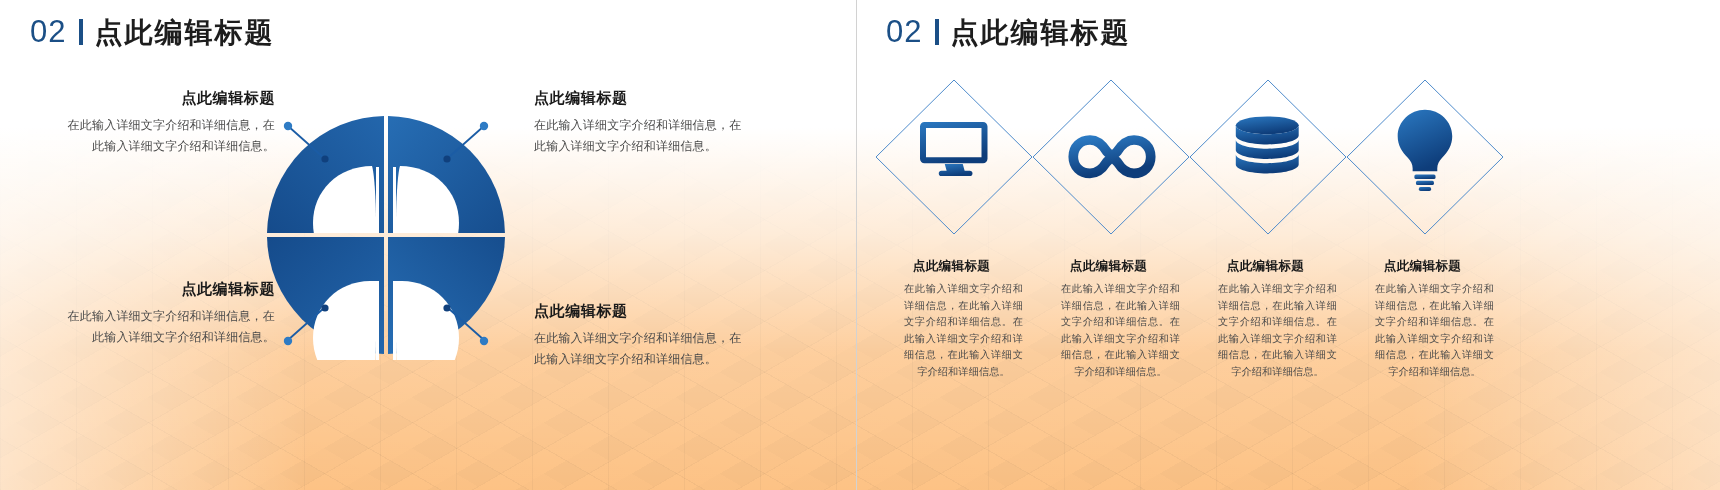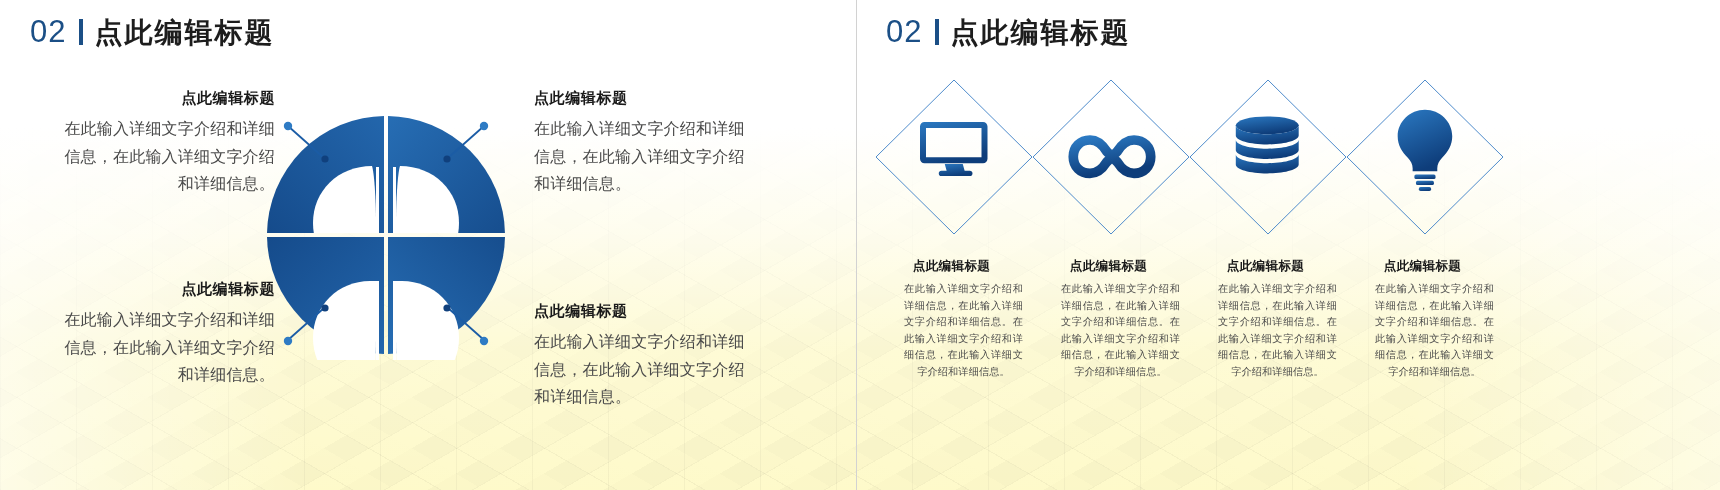--- a/index.html
+++ b/index.html
@@ -1,21 +1,21 @@
 <!DOCTYPE html>
 <html><head>
 <meta charset="utf-8">
 <style>
   html,body{margin:0;padding:0;}
   body{
     width:1720px;height:490px;overflow:hidden;
     background:#ffffff;
     font-family:"Liberation Sans","DejaVu Sans",sans-serif;
   }
-  .stage{position:relative;width:1720px;height:490px;overflow:hidden;background:#fef9c3;}
+  .stage{position:relative;width:1720px;height:490px;overflow:hidden;background:#fdba74;}
 
   
   .bg-tex{
     position:absolute;inset:0;
     background-image:
       repeating-linear-gradient(150deg, rgba(0,0,0,0.055) 0 1px, rgba(0,0,0,0) 1px 44px),
       repeating-linear-gradient(30deg,  rgba(0,0,0,0.055) 0 1px, rgba(0,0,0,0) 1px 44px),
       repeating-linear-gradient(90deg,  rgba(0,0,0,0.05) 0 1px, rgba(0,0,0,0) 1px 76px);
     opacity:.85;
   }
@@ -57,21 +57,21 @@
     font-family:"DejaVu Sans","Liberation Sans",sans-serif;
   }
 
   
   .txt-block{position:absolute;width:213px;z-index:25;}
   .txt-title{
     font-size:15px;font-weight:700;color:#1a1a1a;letter-spacing:.6px;
     font-family:"DejaVu Sans","Liberation Sans",sans-serif;margin-bottom:7px;
   }
   .txt-body{
-    font-size:16px;line-height:1.72;color:#4a4a4a;letter-spacing:.2px;
+    font-size:12px;line-height:1.72;color:#4a4a4a;letter-spacing:.2px;
     font-family:"DejaVu Sans","Liberation Sans",sans-serif;
   }
   .ta-right{text-align:right;}
   .ta-left{text-align:left;}
 
   .tb-tl{left:62px;top:89px;}
   .tb-tr{left:534px;top:89px;}
   .tb-bl{left:62px;top:280px;}
   .tb-br{left:534px;top:302px;}
 

